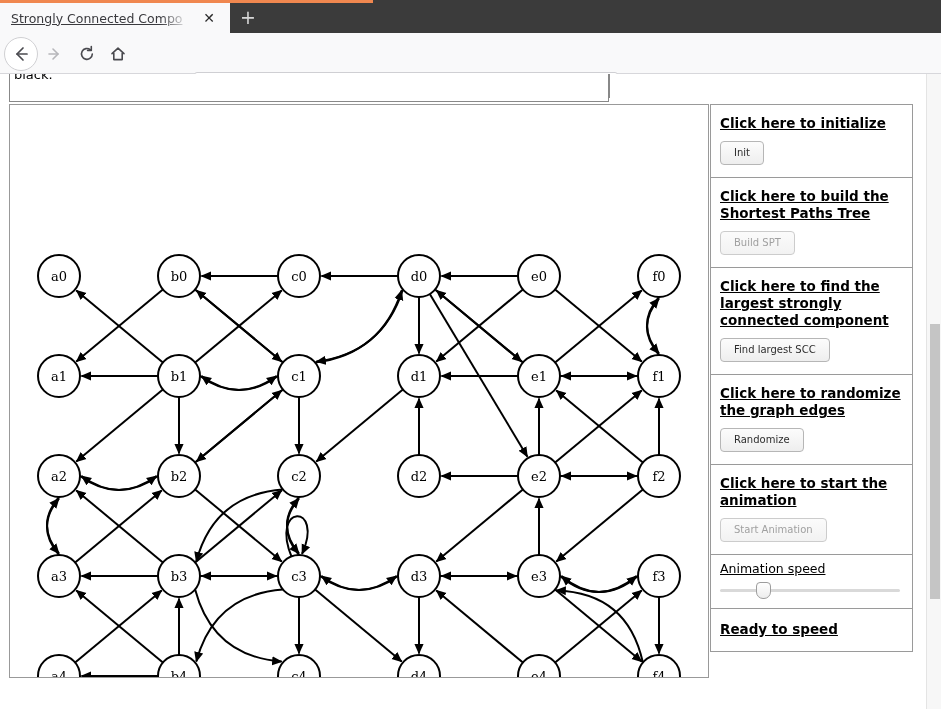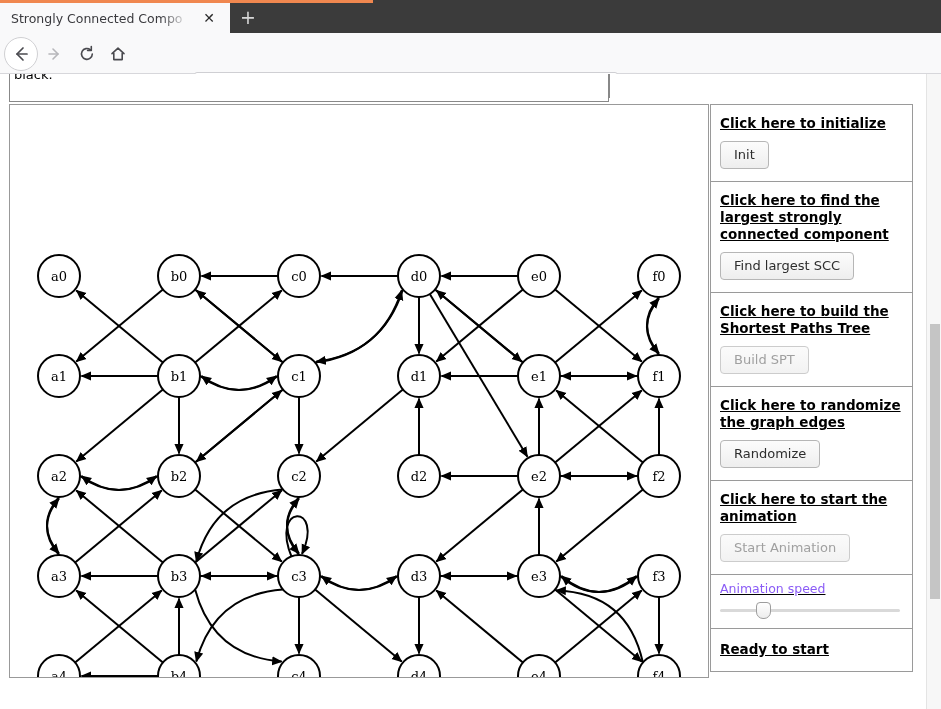--- a/index.html
+++ b/index.html
@@ -25,20 +25,21 @@
     position: absolute; left: 0; top: 3px; width: 230px; height: 30px;
     background: #f9f9fa;
     display: flex; align-items: center;
   }
   .tab-title {
     font-size: 12.5px; color: #3a3a3e;
     margin-left: 11px;
     width: 178px; white-space: nowrap; overflow: hidden;
     -webkit-mask-image: linear-gradient(to right, #000 84%, transparent 100%);
     mask-image: linear-gradient(to right, #000 84%, transparent 100%);
+    text-decoration: underline;
   }
   .tab-close {
     position: absolute; right: 14px; top: 8px;
     width: 14px; height: 14px; color: #2b2b2b;
     font-size: 14px; line-height: 14px; text-align: center;
     cursor: pointer;
   }
   .newtab {
     position: absolute; left: 237px; top: 8px;
     width: 22px; height: 20px; color: #d6d6d6;
@@ -133,31 +134,31 @@
     text-decoration: underline;
   }
   .panel + .panel { border-top: none; }
   .panel-label {
     font-size: 13.5px; font-weight: bold; color: #000;
     line-height: 17px; margin: 0 0 9px 0;
   }
   .btn {
     display: inline-block;
     font-family: "DejaVu Sans", "Liberation Sans", sans-serif;
-    font-size: 13px;
+    font-size: 10px;
     padding: 5px 13px 6px 13px;
     border: 1px solid #b6b6b6;
     border-radius: 4px;
     background: linear-gradient(#fcfcfc, #eeeeee);
     color: #2d2d2d;
     cursor: pointer;
   }
   .btn.disabled { color: #a0a0a0; background: linear-gradient(#fbfbfb, #f2f2f2); border-color: #cccccc; }
   .panel-slider { padding: 6px 9px 10px 9px; }
-  .slider-label { font-size: 12.5px; color: #8b5cf6; margin-bottom: 6px; }
+  .slider-label { font-size: 12.5px; color: #000000; margin-bottom: 6px; }
   .slider {
     position: relative; width: 180px; height: 16px;
   }
   .slider-track {
     position: absolute; left: 0; top: 7px; width: 180px; height: 3px;
     background: #d9d9d9; border-radius: 2px;
   }
   .slider-thumb {
     position: absolute; left: 36px; top: 0px; width: 15px; height: 17px;
     background: linear-gradient(#ffffff, #ededed);
@@ -512,44 +513,44 @@
           </g>
       </svg>
     </div>
 
     <div class="sidebar">
       <div class="panel">
         <div class="panel-label">Click here to initialize</div>
         <button class="btn">Init</button>
       </div>
       <div class="panel">
+        <div class="panel-label">Click here to build the Shortest Paths Tree</div>
+        <button class="btn disabled">Build SPT</button>
+      </div>
+      <div class="panel">
         <div class="panel-label">Click here to find the largest strongly connected component</div>
         <button class="btn">Find largest SCC</button>
-      </div>
-      <div class="panel">
-        <div class="panel-label">Click here to build the Shortest Paths Tree</div>
-        <button class="btn disabled">Build SPT</button>
       </div>
       <div class="panel">
         <div class="panel-label">Click here to randomize the graph edges</div>
         <button class="btn">Randomize</button>
       </div>
       <div class="panel">
         <div class="panel-label">Click here to start the animation</div>
         <button class="btn disabled">Start Animation</button>
       </div>
       <div class="panel panel-slider">
         <div class="slider-label">Animation speed</div>
         <div class="slider">
           <div class="slider-track"></div>
           <div class="slider-thumb" id="slider-thumb" style="left: 36.3px;"></div>
         </div>
       </div>
       <div class="panel panel-status">
-        <div class="status-text">Ready to start</div>
+        <div class="status-text">Ready to speed</div>
       </div>
     </div>
   </div>
 
   <div class="scrollbar">
     <div class="scroll-thumb"></div>
   </div>
 </div>
 
 </body></html>

